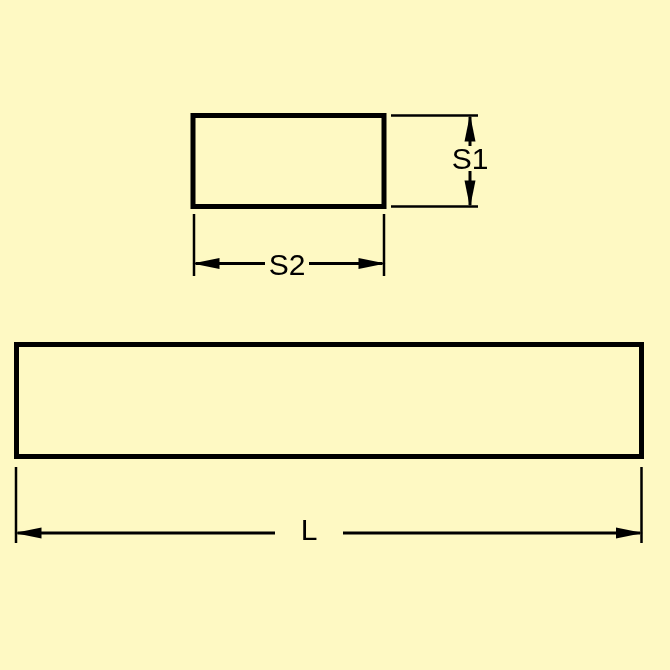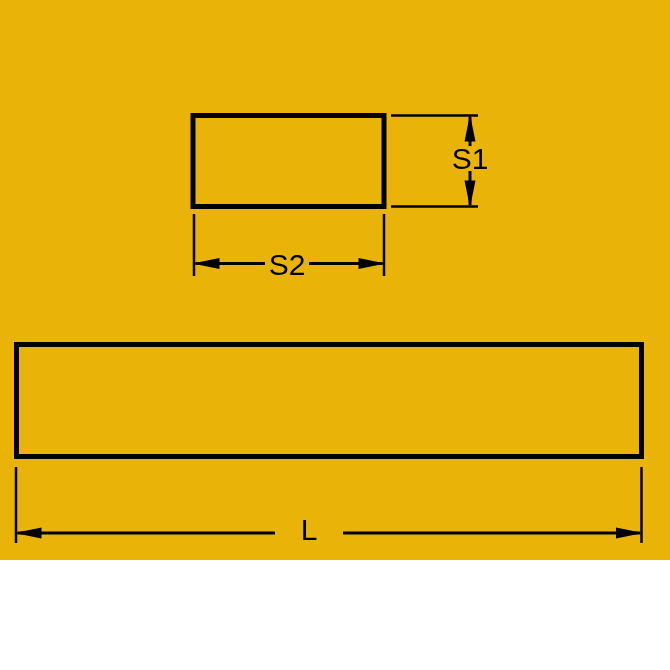--- a/index.html
+++ b/index.html
@@ -3,22 +3,22 @@
 <meta charset="utf-8">
 <style>
   html, body {
     margin: 0;
     padding: 0;
     background: #ffffff;
   }
   .canvas {
     position: relative;
     width: 670px;
-    height: 560px;
-    background: #eab308;
+    height: 670px;
+    background: #fef9c3;
     overflow: hidden;
     font-family: "Liberation Sans", sans-serif;
   }
   svg.drawing {
     display: block;
     width: 670px;
     height: 670px;
   }
   .outline {
     fill: none;

